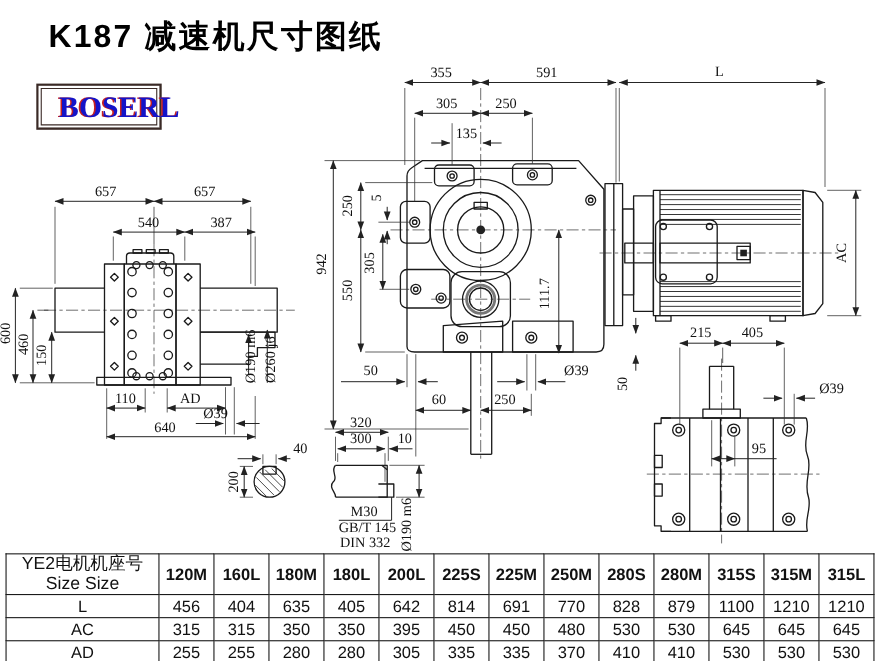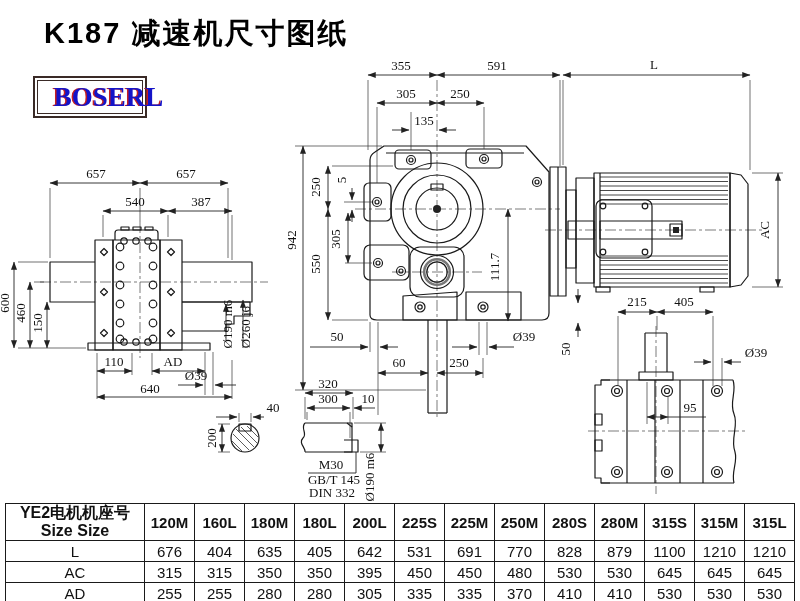--- a/index.html
+++ b/index.html
@@ -17,21 +17,21 @@
   .dim{stroke:#222;stroke-width:0.9;fill:none;}
   .ext{stroke:#333;stroke-width:0.7;fill:none;}
   .cl{stroke:#444;stroke-width:0.7;fill:none;stroke-dasharray:11 3 3 3;}
   .hatch{stroke:#333;stroke-width:0.8;}
   #size-table{position:absolute;left:5px;top:503px;width:790px;border-collapse:collapse;
     table-layout:fixed;font-family:"Liberation Sans",sans-serif;}
   #size-table td{border:1.5px solid #1a1a1a;text-align:center;vertical-align:middle;
     font-size:15px;color:#111;padding:0;height:20px;font-weight:500;}
   #size-table tr:first-child td{height:36px;font-weight:600;}
   #size-table td.first{width:138px;line-height:1.1;}
-  #size-table td.first div{font-size:16px;font-weight:700;}
+  #size-table td.first div{font-size:16px;font-weight:400;}
 </style>
 </head>
 <body>
 
 <div id="stage">
 
   <div id="page-title">K187 减速机尺寸图纸</div>
   <div id="logo-box">
     <span id="logo-text">BOSERL</span>
   </div>
@@ -385,26 +385,26 @@
           <td>225M</td>
           <td>250M</td>
           <td>280S</td>
           <td>280M</td>
           <td>315S</td>
           <td>315M</td>
           <td>315L</td>
         </tr>
         <tr>
           <td>L</td>
-          <td>676</td>
+          <td>456</td>
           <td>404</td>
           <td>635</td>
           <td>405</td>
           <td>642</td>
-          <td>531</td>
+          <td>814</td>
           <td>691</td>
           <td>770</td>
           <td>828</td>
           <td>879</td>
           <td>1100</td>
           <td>1210</td>
           <td>1210</td>
         </tr>
         <tr>
           <td>AC</td>

